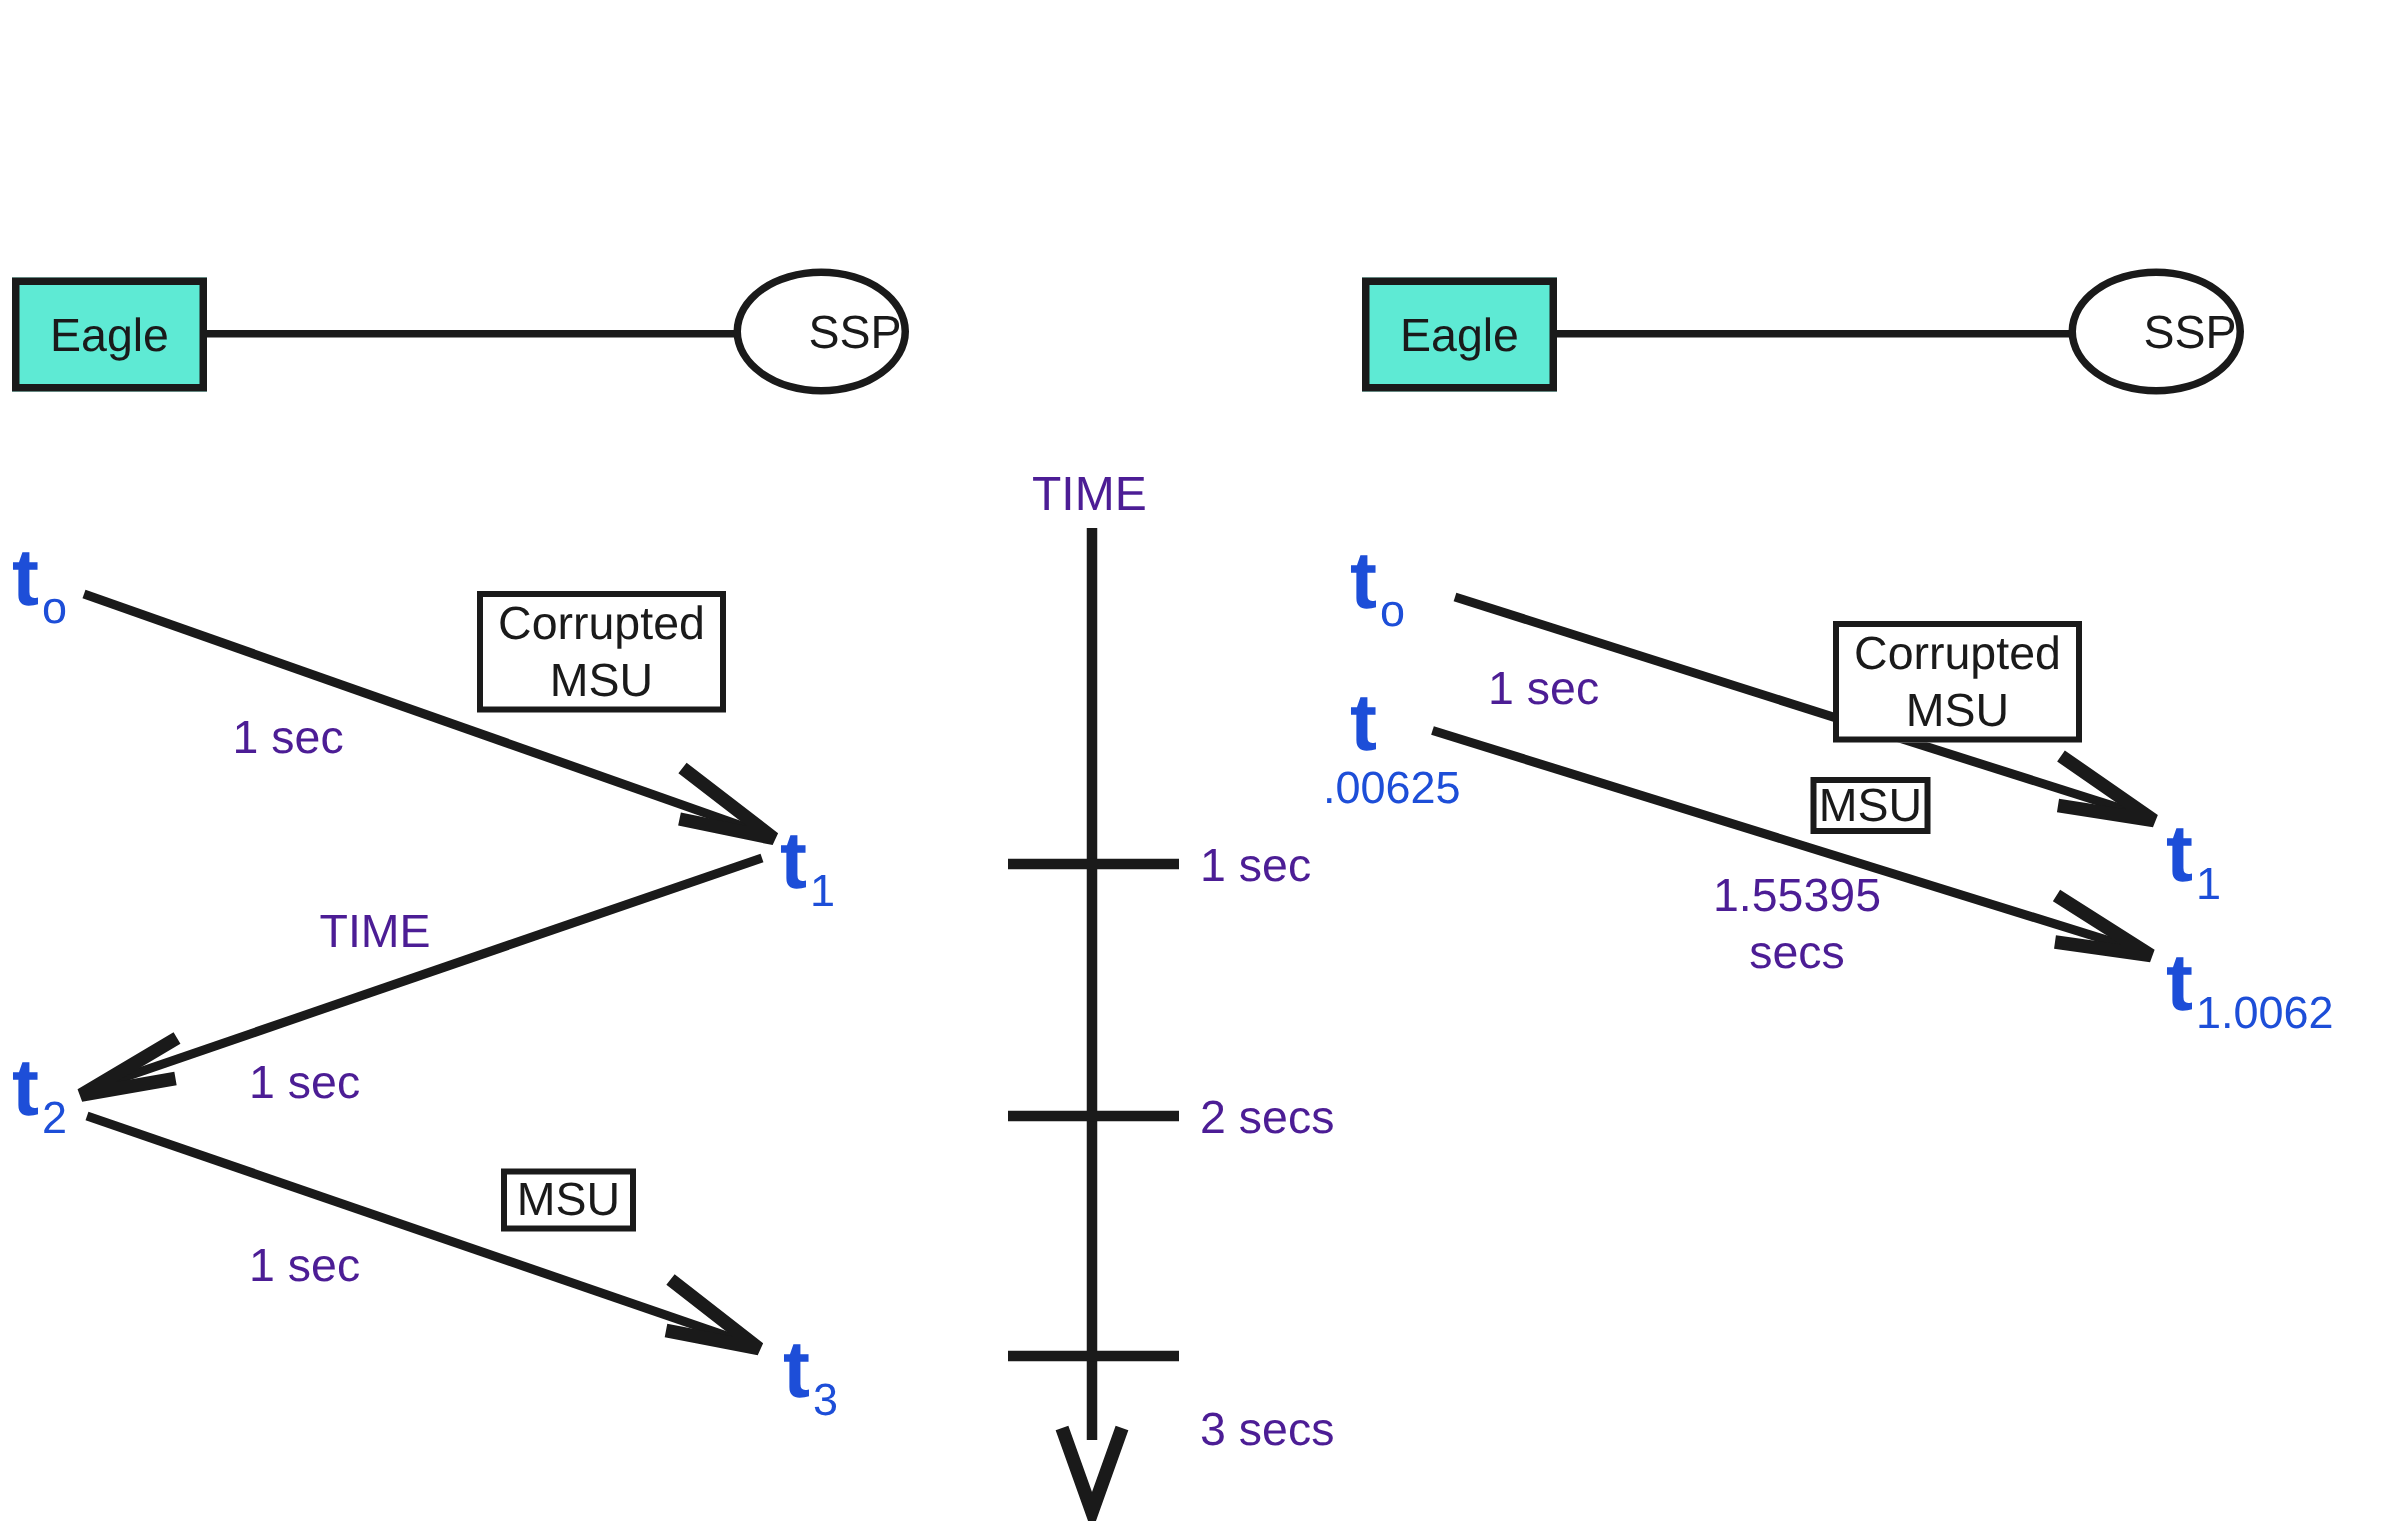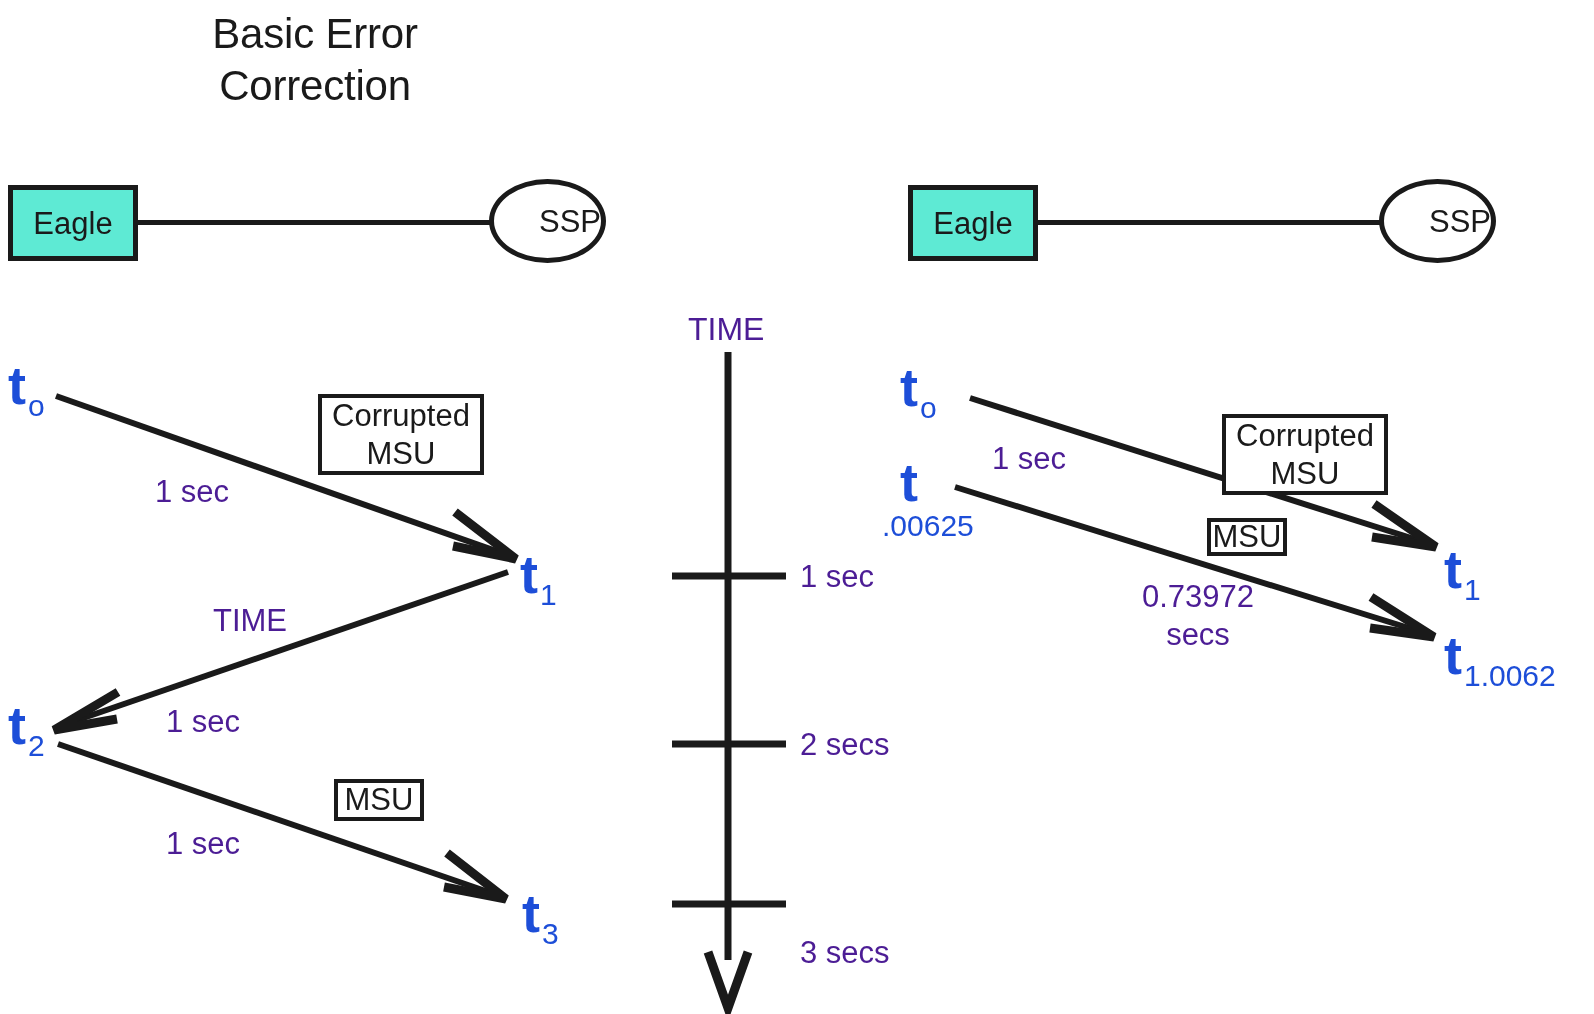--- a/index.html
+++ b/index.html
@@ -177,24 +177,20 @@
       <line class="stroke" x1="970" y1="398" x2="1430" y2="544"></line>
       <polyline class="head-thick" points="1374,504 1436,547 1372,537"></polyline>
     </g>
 
     <g>
       <line class="stroke" x1="955" y1="487" x2="1428" y2="634"></line>
       <polyline class="head-thick" points="1371,597 1434,637 1370,628"></polyline>
     </g>
   </svg>
 
-  <div class="panel-title" style="left:10px; top:8px; width:610px;">
-    <div>Basic Error</div>
-    <div>Correction</div>
-  </div>
 
   <div class="node-box" style="left:8px; top:185px; width:130px; height:76px;">
     <span>Eagle</span>
   </div>
 
   <div class="link-line" style="left:136px; top:220px; width:358px;"></div>
 
   <div class="node-ellipse" style="left:489px; top:179px; width:117px; height:84px;">
     <span>SSP</span>
   </div>
@@ -263,21 +259,21 @@
     <span class="base">t</span><span class="sub">1</span>
   </div>
 
   <div class="tlabel" style="left:1444px; top:628px;">
     <span class="base">t</span><span class="sub">1.0062</span>
   </div>
 
   <div class="note" style="left:992px; top:440px;">1 sec</div>
 
   <div class="note centered" style="left:1118px; top:578px; width:160px; white-space:normal;">
-    <div>0.73972</div>
+    <div>1.55395</div>
     <div>secs</div>
   </div>
 
   <div class="msg-box" style="left:1222px; top:414px; width:166px; height:81px; flex-direction:column;">
     <span>Corrupted</span>
     <span>MSU</span>
   </div>
 
   <div class="msg-box" style="left:1207px; top:518px; width:80px; height:38px;">
     <span>MSU</span>

